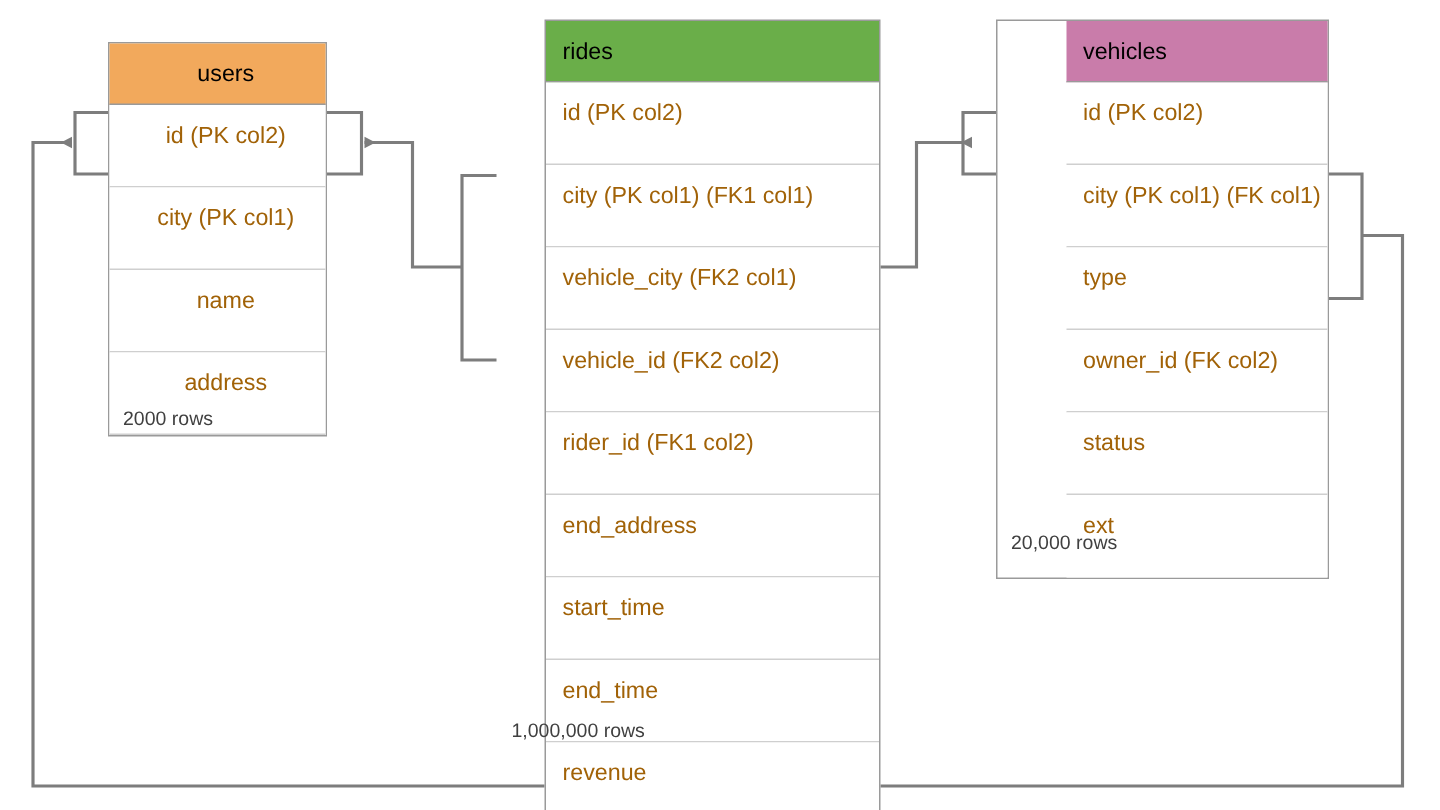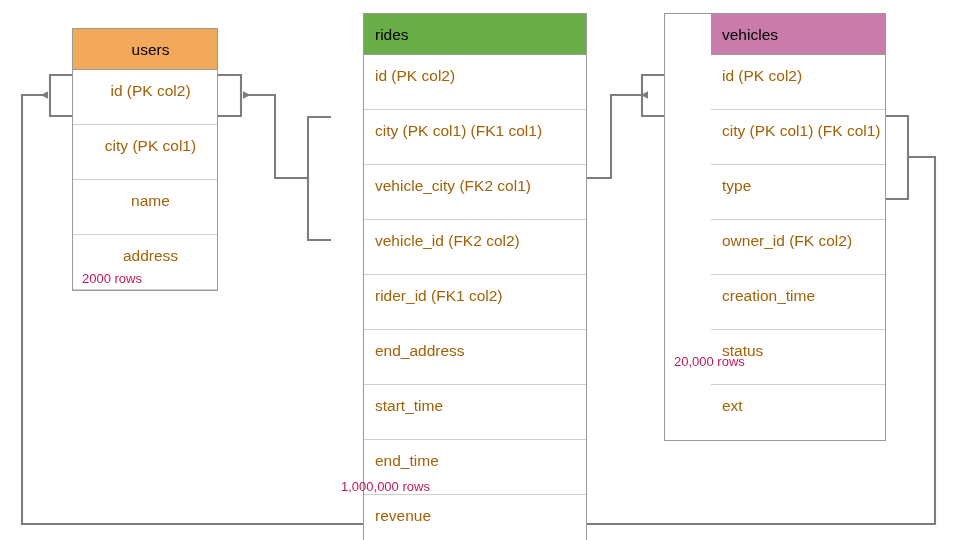--- a/index.html
+++ b/index.html
@@ -51,21 +51,21 @@
     white-space: nowrap;
     overflow: hidden;
     background: #ffffff;
   }
   .table-row.last {
     border-bottom: none;
   }
   .row-count {
     position: absolute;
     font-size: 13px;
-    color: #be185d;
+    color: #404040;
     white-space: nowrap;
   }
 </style>
 </head>
 <body>
 
 <div id="canvas">
 
   <svg class="edges" viewBox="0 0 960 540" xmlns="http://www.w3.org/2000/svg">
     <defs>
@@ -118,19 +118,18 @@
     <div class="table-row last">revenue</div>
   </div>
   <div class="row-count" style="left:341px; top:479px;">1,000,000 rows</div>
 
   <div class="table-box" style="left:664px; top:13px; width:222px;padding-left:46px;">
     <div class="table-header" style="background:#c97caa;">vehicles</div>
     <div class="table-row">id (PK col2)</div>
     <div class="table-row">city (PK col1) (FK col1)</div>
     <div class="table-row">type</div>
     <div class="table-row">owner_id (FK col2)</div>
-    <div class="table-row">creation_time</div>
     <div class="table-row">status</div>
     <div class="table-row last">ext</div>
   </div>
   <div class="row-count" style="left:674px; top:354px;">20,000 rows</div>
 
 </div>
 
 </body></html>

